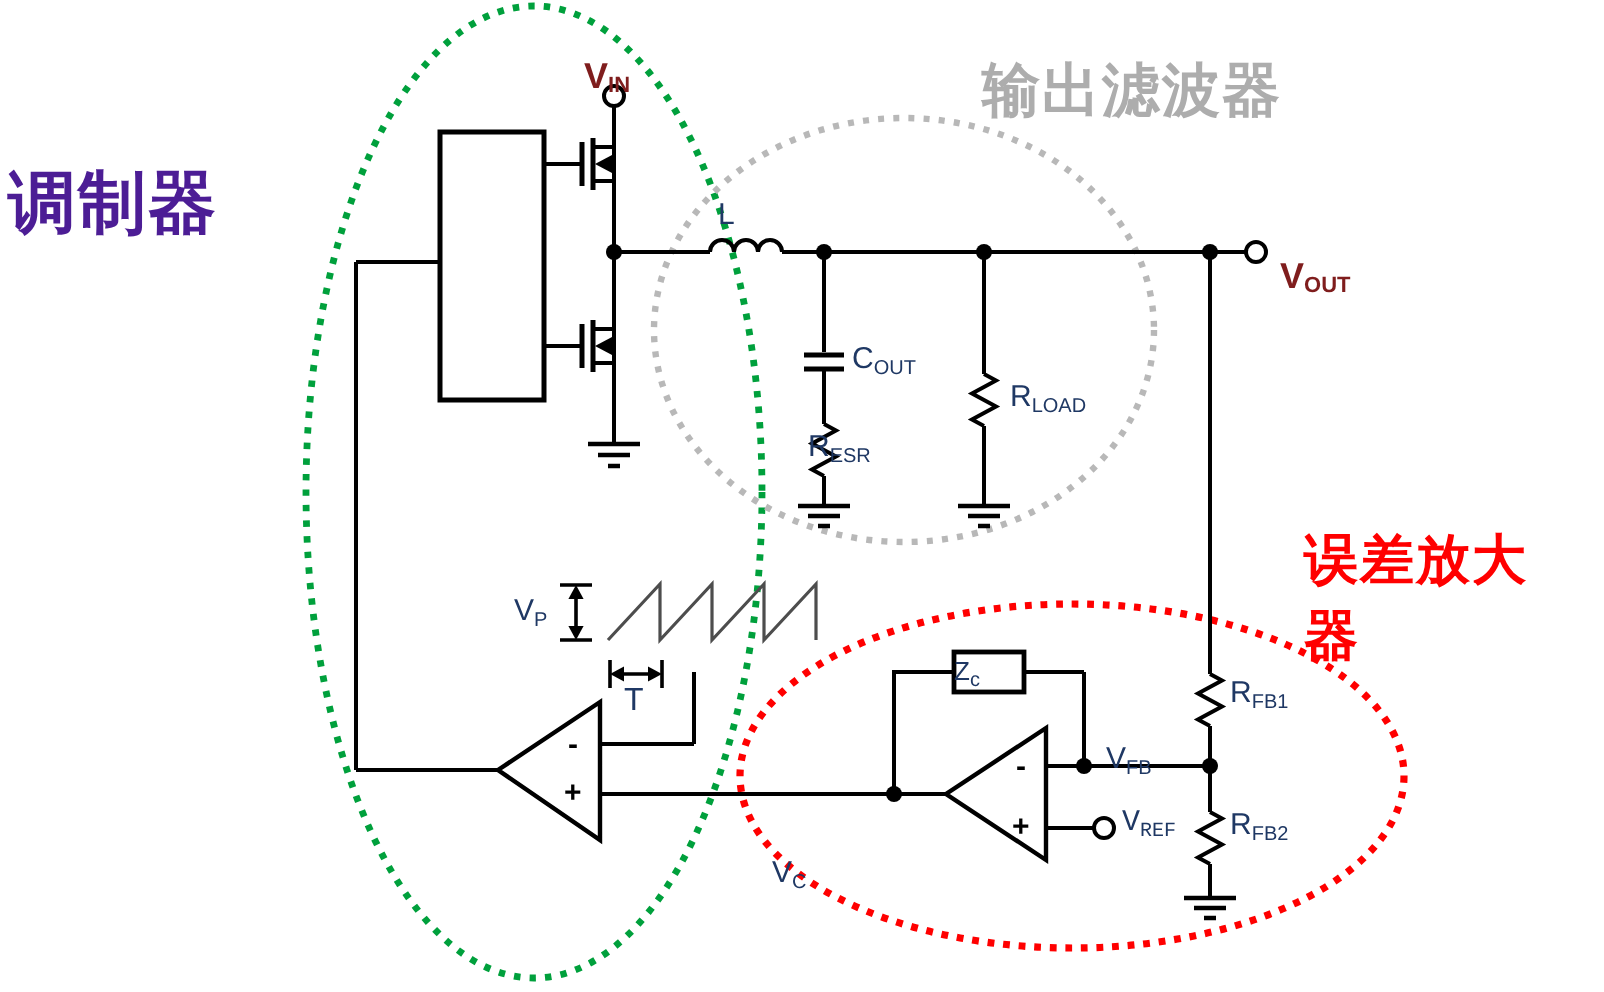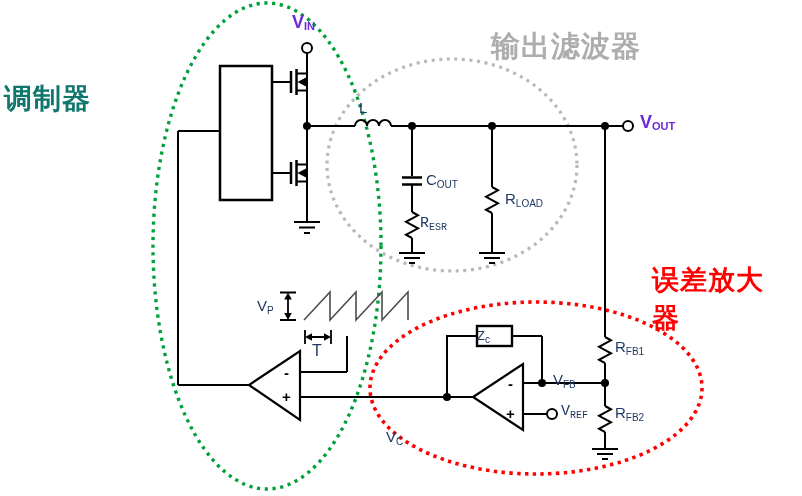--- a/index.html
+++ b/index.html
@@ -4,29 +4,29 @@
 <style>
   html,body{margin:0;padding:0;background:#fff;}
   #stage{
     position:relative;width:802px;height:496px;background:#ffffff;
     font-family:"Liberation Sans", sans-serif;overflow:hidden;
   }
   #circuit-svg{position:absolute;left:0;top:0;}
   .abs{position:absolute;white-space:nowrap;}
   
   .region-label{font-weight:bold;line-height:1.2;}
-  .lbl-modulator{left:4px;top:82px;font-size:28px;color:#0f766e;letter-spacing:1px;}
+  .lbl-modulator{left:4px;top:82px;font-size:34px;color:#4c1d95;letter-spacing:1px;}
   .lbl-outfilter{left:491px;top:29px;font-size:29px;color:#ADADAD;letter-spacing:1px;}
   .lbl-erramp{left:652px;top:262px;font-size:27px;color:#FF0000;width:118px;
               white-space:normal;line-height:1.4;letter-spacing:1px;}
   
   .clbl{color:#1F3864;font-size:15px;line-height:1;}
   .clbl sub{font-size:10px;line-height:1;vertical-align:-3px;}
   
-  .term{color:#6d28d9;font-weight:bold;font-size:18px;line-height:1;}
+  .term{color:#7f1d1d;font-weight:bold;font-size:18px;line-height:1;margin-top:16px;}
   .term sub{font-size:11px;vertical-align:-2px;}
   
   .sign{color:#000;font-weight:bold;font-size:15px;line-height:1;}
 </style>
 </head>
 <body>
 
 <div id="stage">
 
   <svg id="circuit-svg" width="802" height="496" viewBox="0 0 802 496">
@@ -142,21 +142,21 @@
   <div class="abs term" style="left:640px;top:113px;">
     <span>V</span><sub>OUT</sub>
   </div>
 
   <div class="abs clbl" style="left:359px;top:100px;">
     <span>L</span><sub></sub>
   </div>
   <div class="abs clbl" style="left:426px;top:172px;">
     <span>C</span><sub>OUT</sub>
   </div>
-  <div class="abs clbl" style="left:420px;top:216px;font-family:Liberation Mono, monospace;">
+  <div class="abs clbl" style="left:404px;top:216px;">
     <span>R</span><sub>ESR</sub>
   </div>
   <div class="abs clbl" style="left:505px;top:191px;">
     <span>R</span><sub>LOAD</sub>
   </div>
   <div class="abs clbl" style="left:615px;top:339px;">
     <span>R</span><sub>FB1</sub>
   </div>
   <div class="abs clbl" style="left:615px;top:405px;">
     <span>R</span><sub>FB2</sub>

